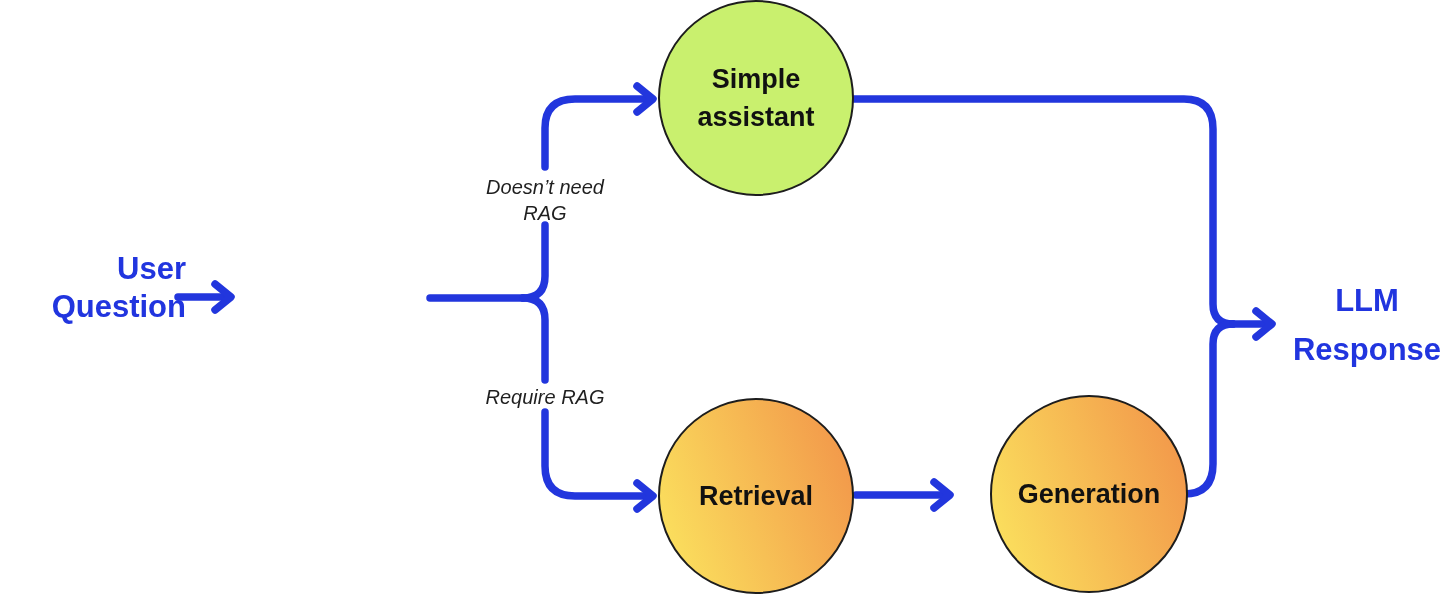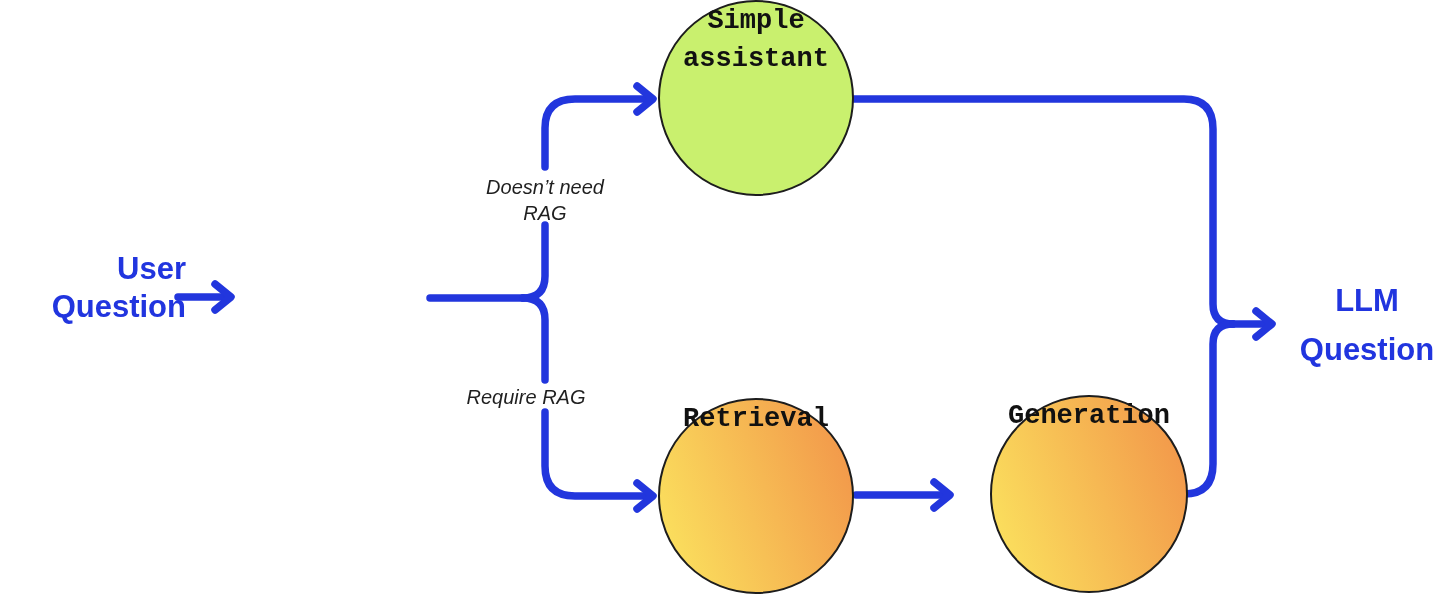--- a/index.html
+++ b/index.html
@@ -28,23 +28,23 @@
     fill: none;
     stroke-linecap: round;
     stroke-linejoin: round;
   }
   .node {
     position: absolute;
     border-radius: 50%;
     border: 2px solid var(--node-border, #1d1d1d);
     box-sizing: border-box;
     display: flex;
+    align-items: center;
     justify-content: center;
     text-align: center;
-    font-family: Liberation Mono, monospace;
   }
   .node-green {
     background: var(--node-green, #c9f06e);
   }
   .node-orange {
     background: linear-gradient(70deg, var(--orange-from, #fbe25e) 5%, var(--orange-to, #f2964a) 95%);
   }
   .node-label {
     font-weight: 700;
     font-size: 27px;
@@ -131,18 +131,18 @@
     <span class="node-label">Retrieval</span>
   </div>
 
   <div class="node node-orange" style="left:990px; top:395px; width:198px; height:198px;">
     <span class="node-label">Generation</span>
   </div>
 
   <div class="branch-label" style="left:465px; top:174px; width:160px;">Doesn’t need
 RAG</div>
 
-  <div class="branch-label" style="left:446px; top:384px; width:160px;">Require RAG</div>
+  <div class="branch-label" style="left:465px; top:384px; width:160px;">Require RAG</div>
 
   <div class="endpoint-label" style="left:1281px; top:276px; width:172px; line-height:49px;">LLM
-Question</div>
+Response</div>
 
 </div>
 
 </body></html>

